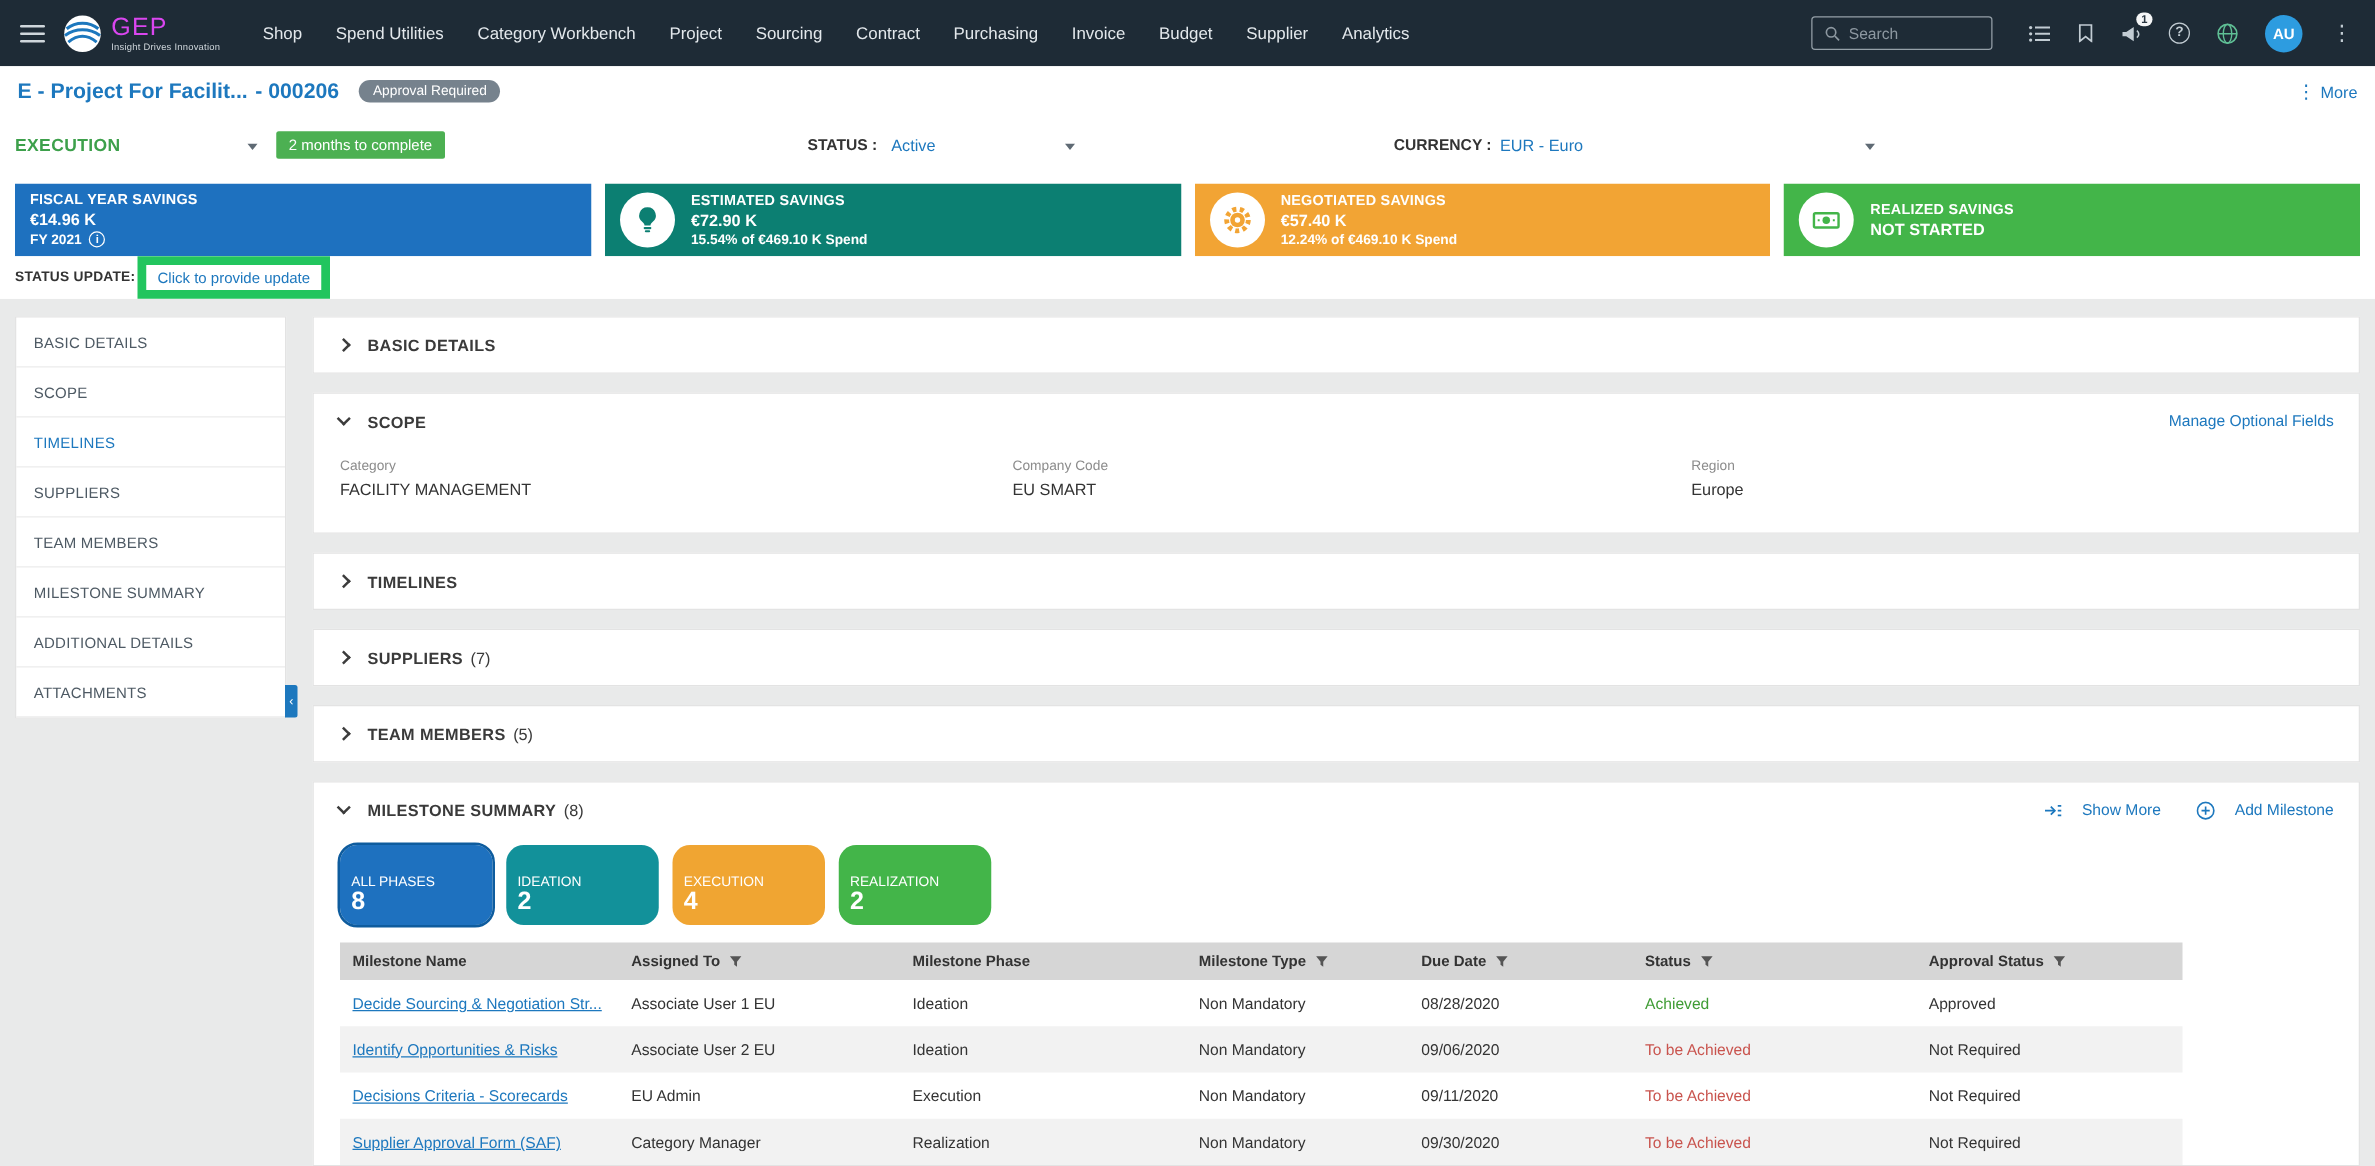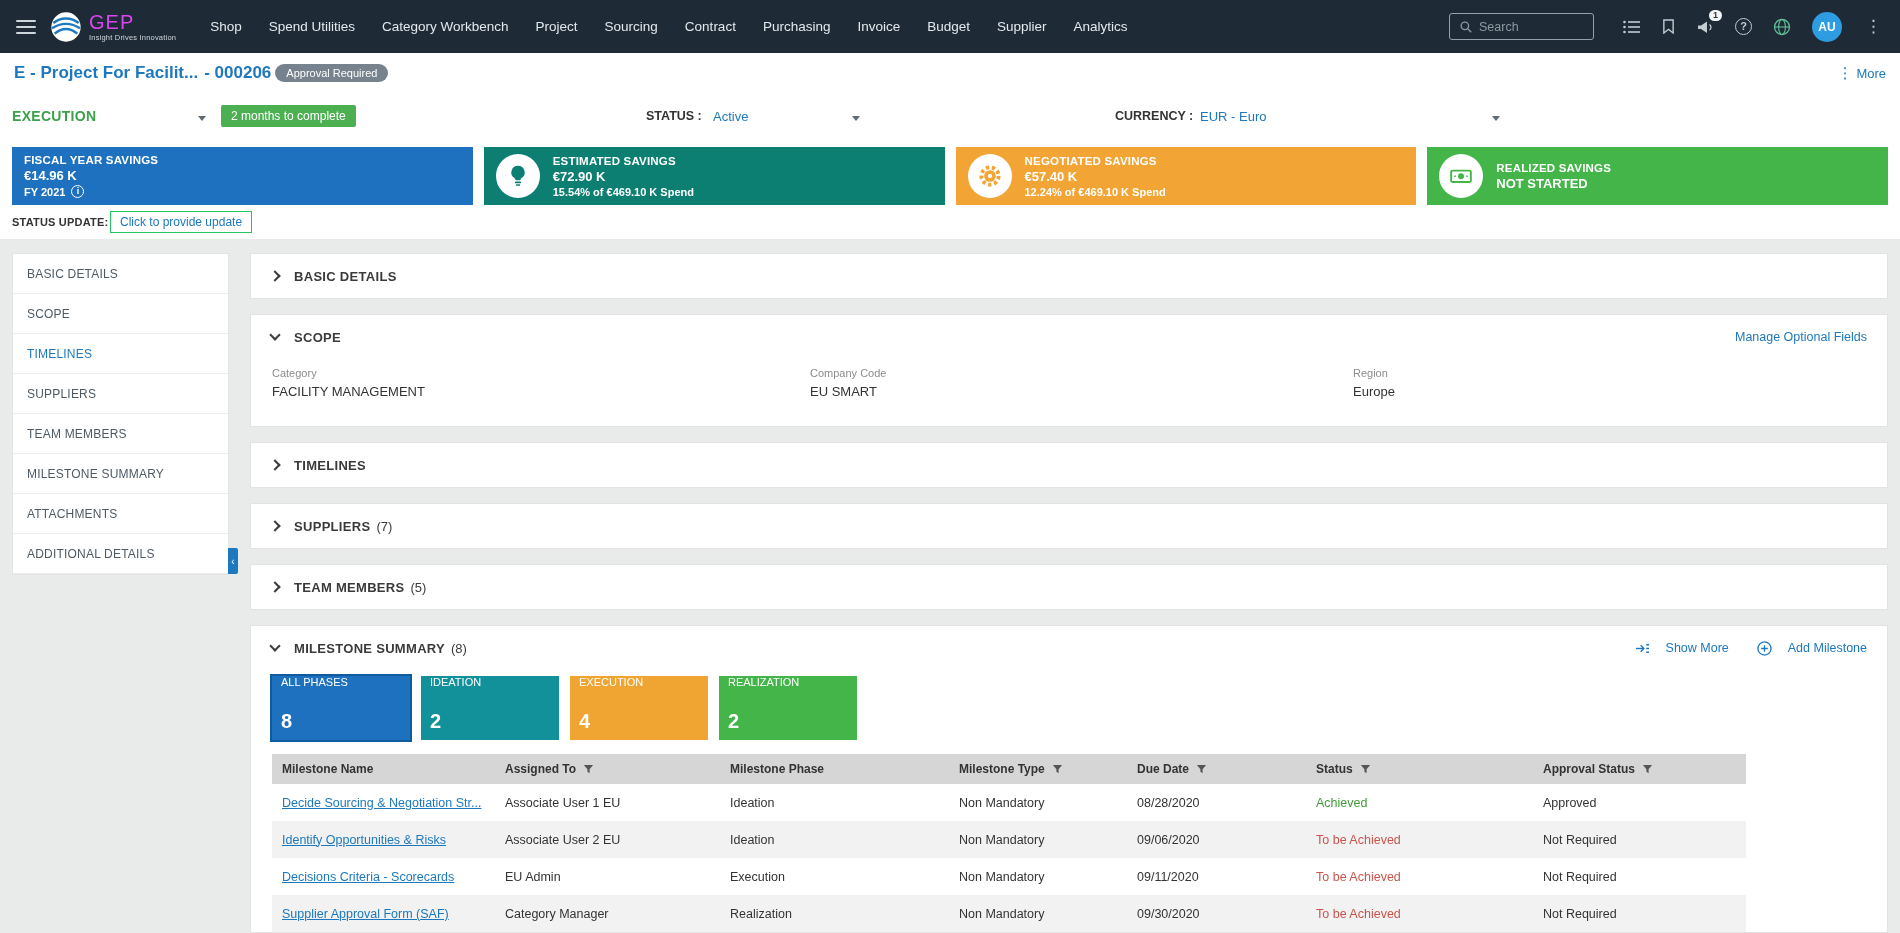--- a/index.html
+++ b/index.html
@@ -23,21 +23,21 @@
   .icon-btn { position: relative; display: flex; align-items: center; justify-content: center; cursor: pointer; }
   .nav-badge { position: absolute; top: -9px; right: -8px; background: #f5f6f7; color: #2a3742; font-size: 9px; line-height: 11px; padding: 0 4px; border-radius: 6px; font-weight: bold; }
   .circle-q { width: 17px; height: 17px; border: 1.4px solid #c2ccd3; border-radius: 50%; color: #c2ccd3; font-size: 11px; line-height: 14px; text-align: center; font-weight: bold; }
   .avatar { width: 30px; height: 30px; border-radius: 50%; background: #2d9ce0; color: #fff; font-size: 12px; font-weight: bold; display: flex; align-items: center; justify-content: center; }
   .kebab { color: #c2ccd3; font-size: 17px; cursor: pointer; padding: 0 2px; }
 
   
   .page-header { height: 40px; background: #fff; display: flex; align-items: center; padding: 0 14px; flex-shrink: 0; }
   .proj-title { color: #1d78be; font-size: 17px; font-weight: bold; }
   .proj-num { color: #1d78be; font-size: 17px; font-weight: bold; margin-left: 6px; }
-  .approval-badge { margin-left: 4px; background: #76828d; color: #fff; font-size: 11px; padding: 3px 11px; border-radius: 11px; }
+  .approval-badge { margin-left: 16px; background: #76828d; color: #fff; font-size: 11px; padding: 3px 11px; border-radius: 11px; }
   .more-link { margin-left: auto; color: #1d78be; font-size: 13px; display: flex; align-items: center; gap: 4px; cursor: pointer; }
   .more-dots { font-size: 15px; }
 
   
   .controls-row { position: relative; height: 46px; background: #fff; flex-shrink: 0; }
   .vcenter { position: absolute; top: 50%; transform: translateY(-50%); }
   .exec-label { left: 12px; color: #3da04b; font-size: 14px; font-weight: bold; letter-spacing: .3px; cursor: pointer; }
   .exec-caret { left: 198px; }
   .duration-badge { left: 221px; background: #4cb052; color: #fff; font-size: 12px; padding: 4px 10px; border-radius: 2px; }
   .caret { width: 0; height: 0; border-left: 4px solid transparent; border-right: 4px solid transparent; border-top: 5px solid #5f6a74; display: inline-block; }
@@ -58,21 +58,21 @@
   .kpi-texts { display: flex; flex-direction: column; gap: 2px; }
   .kpi-title { font-size: 11.5px; font-weight: bold; letter-spacing: .2px; }
   .kpi-amount { font-size: 13px; font-weight: bold; }
   .kpi-sub { font-size: 11px; font-weight: bold; display: flex; align-items: center; gap: 6px; }
   .kpi-circle { width: 44px; height: 44px; border-radius: 50%; background: #fff; display: flex; align-items: center; justify-content: center; margin-right: 13px; flex-shrink: 0; }
   .info-icon { width: 13px; height: 13px; border: 1.2px solid #fff; border-radius: 50%; font-size: 9px; line-height: 11px; text-align: center; font-weight: bold; display: inline-block; cursor: pointer; }
 
   
   .status-update-row { position: relative; height: 34px; background: #fff; flex-shrink: 0; }
   .su-label { left: 12px; color: #333; font-size: 11px; font-weight: bold; letter-spacing: .2px; }
-  .su-action { left: 110px; border: 1px solid #22c55e; color: #1d78be; font-size: 12px; padding: 3px 9px; background: #fff; cursor: pointer; }
+  .su-action { left: 110px; border: 7px solid #22c55e; color: #1d78be; font-size: 12px; padding: 3px 9px; background: #fff; cursor: pointer; }
 
   
   .body-area { flex: 1; min-height: 0; background: #e9eaea; display: flex; align-items: flex-start; padding: 14px 12px 0 12px; overflow: hidden; }
   .sidebar { width: 217px; background: #fff; position: relative; flex-shrink: 0; border: 1px solid #e3e3e3; }
   .side-item { height: 40px; display: flex; align-items: center; padding: 0 14px; font-size: 12px; color: #4e5a64; border-bottom: 1px solid #ececec; cursor: pointer; letter-spacing: .2px; }
   .side-item.active { color: #1d78be; }
   .collapse-tab { position: absolute; right: -10px; top: 294px; width: 10px; height: 26px; background: #1d78be; color: #fff; font-size: 10px; display: flex; align-items: center; justify-content: center; cursor: pointer; border-radius: 0 2px 2px 0; }
 
   .content { flex: 1; min-width: 0; margin-left: 21px; display: flex; flex-direction: column; gap: 15px; height: 100%; overflow: hidden; }
   .sec-card { background: #fff; border: 1px solid #e3e3e3; flex-shrink: 0; }
@@ -89,21 +89,21 @@
   .field { position: absolute; top: 8px; }
   .f-cat { left: 21px; } .f-cc { left: 559px; } .f-reg { left: 1102px; }
   .field-label { font-size: 11px; color: #8c8c8c; margin-bottom: 5px; }
   .field-value { font-size: 13px; color: #333; }
 
   
   .milestone-card { flex: 1; min-height: 0; display: flex; flex-direction: column; overflow: hidden; }
   .ms-actions { margin-left: auto; display: flex; align-items: center; gap: 28px; }
   .ms-action { color: #1d78be; font-size: 12.5px; display: flex; align-items: center; gap: 16px; cursor: pointer; }
   .phase-row { display: flex; gap: 11px; margin: 6px 20px 14px 21px; }
-  .phase-card { width: 138px; height: 64px; color: #fff; position: relative; padding: 0 9px; cursor: pointer; }
+  .phase-card { width: 122px; height: 64px; color: #fff; position: relative; padding: 24px 9px; cursor: pointer; border-radius: 14px; }
   .ph-blue { background: #1e71bf; } .ph-teal { background: #12919a; } .ph-orange { background: #f0a532; } .ph-green { background: #43b549; }
   .phase-card.active { outline: 2px solid #0e5c9e; }
   .phase-label { font-size: 11px; }
   .phase-count { position: absolute; left: 9px; bottom: 7px; font-size: 20px; font-weight: bold; }
 
   
   .mtable { margin-left: 21px; width: 1474px; }
   .trow { display: grid; grid-template-columns: 223px 225px 229px 178px 179px 227px 213px; align-items: center; height: 37px; }
   .trow.thead { height: 30px; background: #d6d6d6; }
   .th { display: flex; align-items: center; gap: 7px; padding: 0 10px; font-size: 12px; font-weight: bold; color: #333; cursor: pointer; }
@@ -278,22 +278,22 @@
 
   <div class="body-area">
 
     <aside class="sidebar">
       <div class="side-item">BASIC DETAILS</div>
       <div class="side-item">SCOPE</div>
       <div class="side-item active">TIMELINES</div>
       <div class="side-item">SUPPLIERS</div>
       <div class="side-item">TEAM MEMBERS</div>
       <div class="side-item">MILESTONE SUMMARY</div>
+      <div class="side-item">ADDITIONAL DETAILS</div>
       <div class="side-item">ATTACHMENTS</div>
-      <div class="side-item">ADDITIONAL DETAILS</div>
       <div class="collapse-tab">‹</div>
     </aside>
 
     <main class="content">
 
       <div class="sec-card">
         <div class="sec-header">
           <span class="chev right"></span>
           <span class="sec-title">BASIC DETAILS</span>
         </div>

